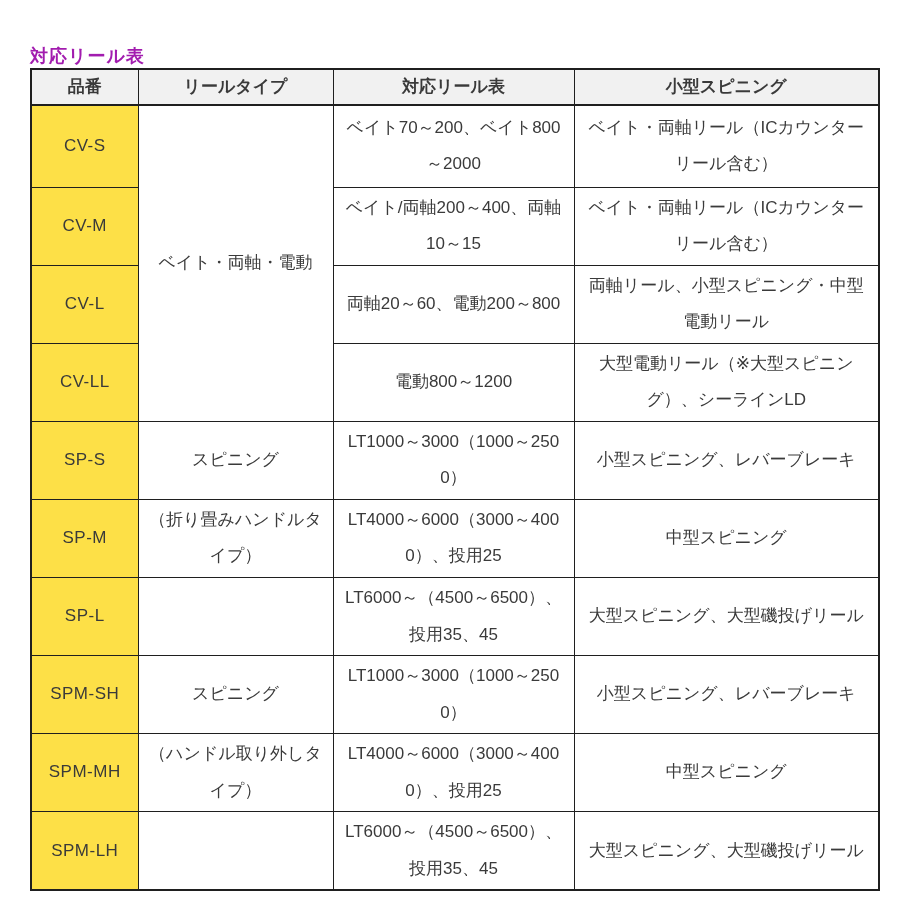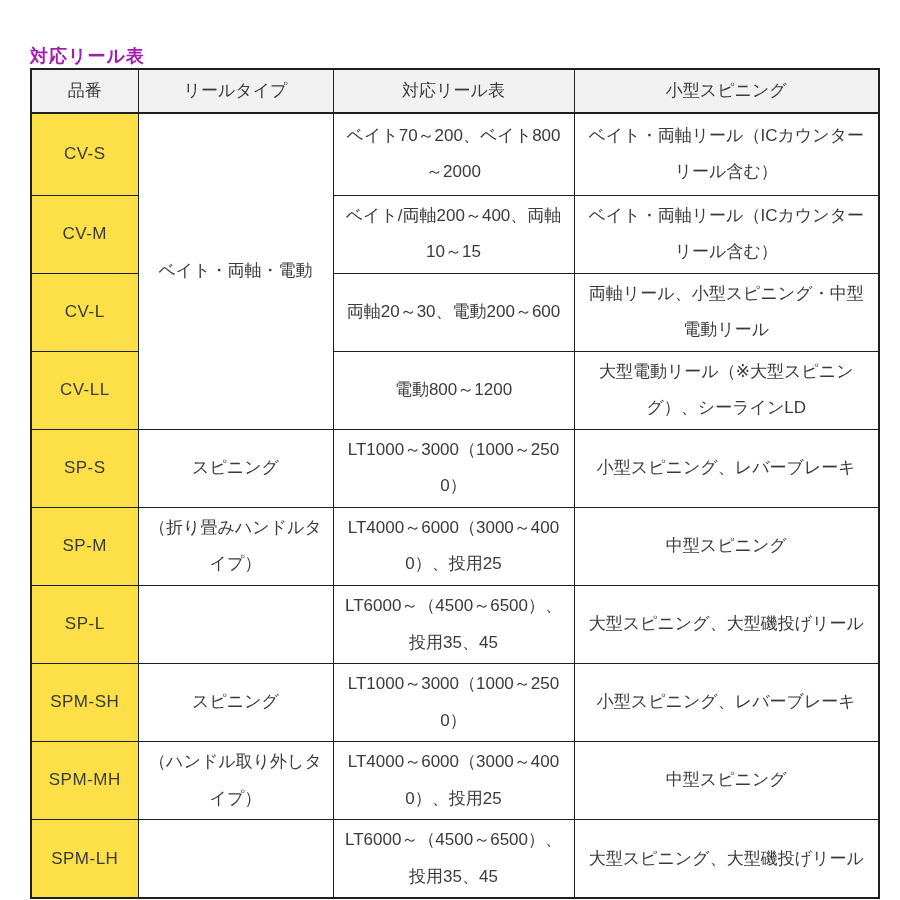--- a/index.html
+++ b/index.html
@@ -35,23 +35,23 @@
     text-align: center;
     vertical-align: middle;
     padding: 2px 10px;
     box-sizing: border-box;
     font-size: 17px;
     color: #3a3a3a;
     line-height: 2.15;
     word-break: break-all;
   }
   table.reel-table thead th {
-    height: 44px;
+    height: 36px;
     background: #f1f1f1;
-    font-weight: normal;
+    font-weight: bold;
     line-height: 1.2;
     border-bottom-width: 2px;
   }
   td.code {
     background: #fde047;
     font-size: 18px;
     letter-spacing: 0.5px;
   }
   tr.h-lg  { height: 82px; }
   tr.h-md  { height: 74px; }
@@ -89,21 +89,21 @@
         <td>ベイト70～200、ベイト800～2000</td>
         <td>ベイト・両軸リール（ICカウンターリール含む）</td>
       </tr>
       <tr class="h-md">
         <td class="code">CV-M</td>
         <td>ベイト/両軸200～400、両軸10～15</td>
         <td>ベイト・両軸リール（ICカウンターリール含む）</td>
       </tr>
       <tr class="h-md">
         <td class="code">CV-L</td>
-        <td>両軸20～30、電動200～600</td>
+        <td>両軸20～60、電動200～800</td>
         <td>両軸リール、小型スピニング・中型電動リール</td>
       </tr>
       <tr class="h-md">
         <td class="code">CV-LL</td>
         <td>電動800～1200</td>
         <td>大型電動リール（※大型スピニング）、シーラインLD</td>
       </tr>
       <tr class="h-md">
         <td class="code">SP-S</td>
         <td>スピニング</td>

